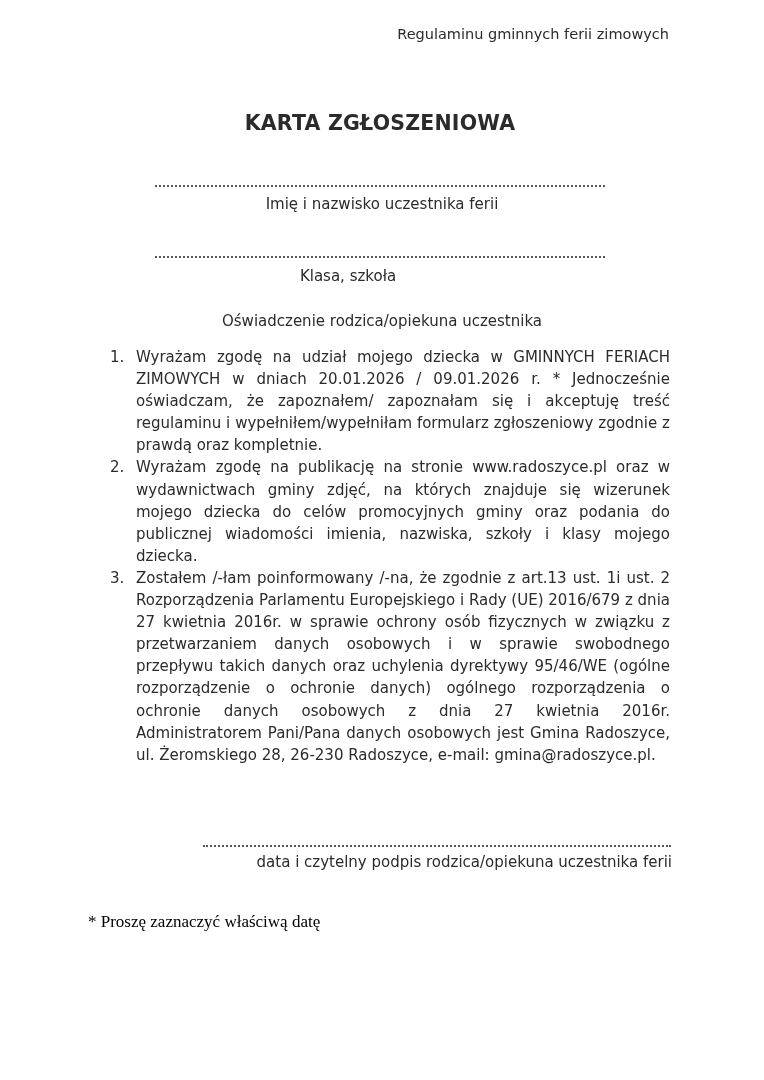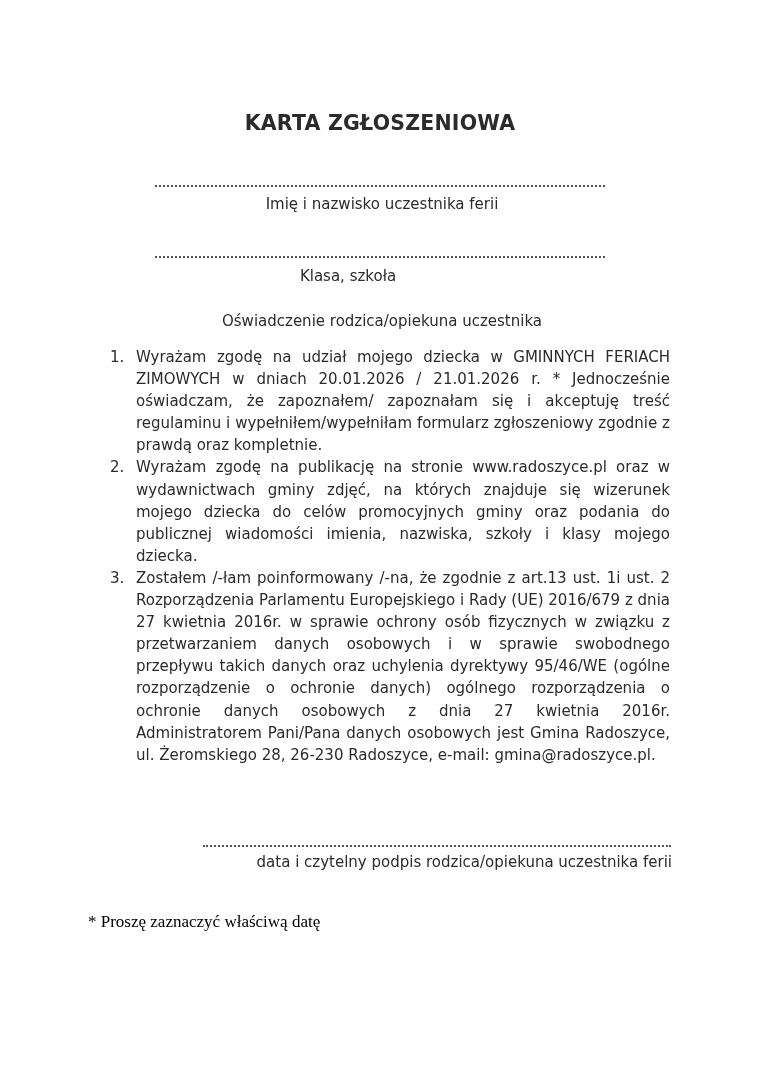--- a/index.html
+++ b/index.html
@@ -18,36 +18,37 @@
   .list li { position: relative; padding-left: 26px; text-align: justify; }
   .list .num { position: absolute; left: 0; top: 0; }
   .dots3 { left: 203px; width: 468px; top: 845px; }
   .lbl3 { right: 92px; top: 853px; font-size: 15px; }
   .footnote { left: 88px; top: 912px; font-family: "Liberation Serif", "DejaVu Serif", serif; font-size: 17px; color: #000000; }
 </style>
 </head>
 <body>
 
 <div class="abs annex">
+  <div>Regulaminu gminnych ferii zimowych</div>
 </div>
 
 <div class="abs title">KARTA ZGŁOSZENIOWA</div>
 
 <div class="abs dots dots1"></div>
 <div class="abs lbl1">Imię i nazwisko uczestnika ferii</div>
 
 <div class="abs dots dots2"></div>
 <div class="abs lbl2">Klasa, szkoła</div>
 
 <div class="abs subtitle">Oświadczenie rodzica/opiekuna uczestnika</div>
 
 <ol class="abs list">
   <li>
     <span class="num">1.</span>
-    <span>Wyrażam zgodę na udział mojego dziecka w GMINNYCH FERIACH ZIMOWYCH  w dniach 20.01.2026 / 21.01.2026 r. *  Jednocześnie oświadczam, że zapoznałem/ zapoznałam się i akceptuję treść regulaminu i wypełniłem/wypełniłam formularz zgłoszeniowy zgodnie z prawdą oraz kompletnie.</span>
+    <span>Wyrażam zgodę na udział mojego dziecka w GMINNYCH FERIACH ZIMOWYCH  w dniach 20.01.2026 / 09.01.2026 r. *  Jednocześnie oświadczam, że zapoznałem/ zapoznałam się i akceptuję treść regulaminu i wypełniłem/wypełniłam formularz zgłoszeniowy zgodnie z prawdą oraz kompletnie.</span>
   </li>
   <li>
     <span class="num">2.</span>
     <span>Wyrażam zgodę na publikację na stronie www.radoszyce.pl oraz w wydawnictwach gminy zdjęć, na których znajduje się wizerunek mojego dziecka do celów promocyjnych gminy oraz podania do publicznej wiadomości imienia, nazwiska, szkoły i klasy mojego dziecka.</span>
   </li>
   <li>
     <span class="num">3.</span>
     <span>Zostałem /-łam poinformowany /-na, że zgodnie z art.13 ust. 1i ust. 2 Rozporządzenia Parlamentu Europejskiego i Rady (UE) 2016/679 z dnia 27 kwietnia 2016r. w sprawie ochrony osób fizycznych w związku z przetwarzaniem danych osobowych i w sprawie swobodnego przepływu takich danych oraz uchylenia dyrektywy 95/46/WE (ogólne rozporządzenie o ochronie danych) ogólnego rozporządzenia o ochronie danych osobowych z dnia 27 kwietnia 2016r. Administratorem Pani/Pana danych osobowych jest Gmina Radoszyce, ul. Żeromskiego 28, 26-230 Radoszyce, e-mail: gmina@radoszyce.pl.</span>
   </li>
 </ol>

